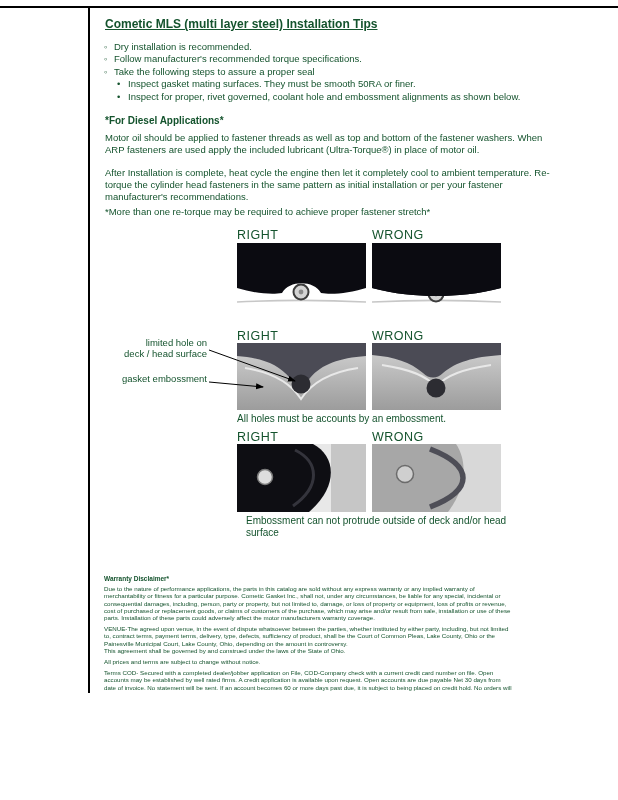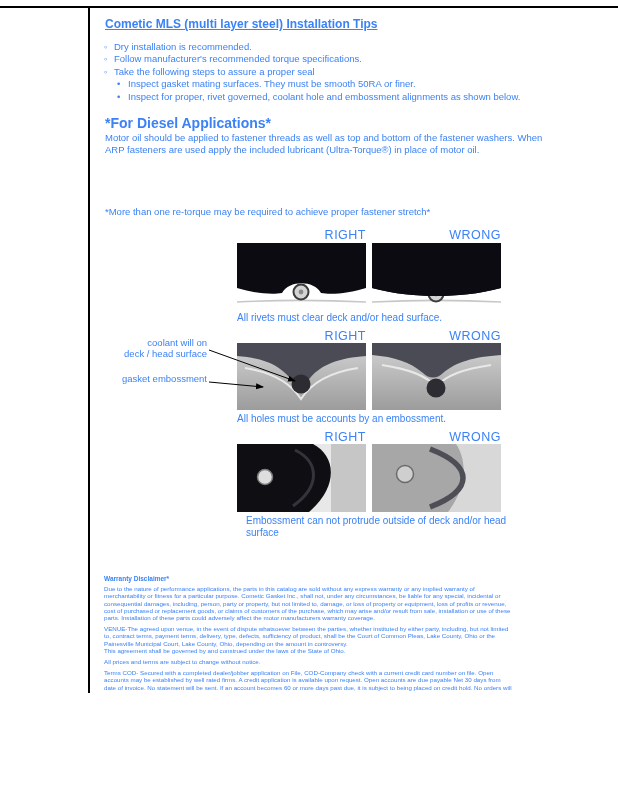--- a/index.html
+++ b/index.html
@@ -1,38 +1,38 @@
 <!DOCTYPE html>
 <html><head>
 <meta charset="utf-8">
 <style>
   * { margin:0; padding:0; box-sizing:border-box; }
   html, body { background:#ffffff; }
   .page {
     position:relative; width:618px; height:693px; background:#ffffff;
-    font-family:"Liberation Sans", sans-serif; color:#3b82f6; overflow:hidden;
+    font-family:"Liberation Sans", sans-serif; color:#14532d; overflow:hidden;
   }
   .rule-top { position:absolute; left:0; top:6px; width:618px; height:1.5px; background:#000; }
   .rule-left { position:absolute; left:88px; top:6px; width:1.5px; height:788px; background:#000; }
 
   .title { position:absolute; left:105px; top:17px; font-size:12px; font-weight:bold; text-decoration:underline; }
 
   .tips { position:absolute; left:104px; top:41px; width:452px; font-size:9.5px; line-height:12.4px; }
   .b1 { position:relative; padding-left:10px; }
   .b1::before { content:"◦"; position:absolute; left:0; top:0; }
   .b2 { position:relative; padding-left:24px; }
   .b2::before { content:"•"; position:absolute; left:13px; top:0; }
 
-  .diesel-h { position:absolute; left:105px; top:115px; font-size:14px; font-weight:bold; }
+  .diesel-h { position:absolute; left:105px; top:115px; font-size:10px; font-weight:bold; }
   .para { position:absolute; left:105px; width:447px; font-size:9.5px; line-height:11.8px; }
   .p1 { top:132px; }
   .p2 { top:167px; }
   .note { position:absolute; left:105px; top:206px; font-size:9.5px; }
 
-  .dg-label { position:absolute; width:129px; text-align:right; font-size:12.5px; letter-spacing:0.5px; }
+  .dg-label { position:absolute; width:129px; text-align:left; font-size:12.5px; letter-spacing:0.5px; }
   .dg-img { position:absolute; display:block; }
   .dg-caption { position:absolute; font-size:10px; line-height:12px; }
 
   .callout { position:absolute; text-align:right; font-size:9.5px; line-height:10.5px; }
   .arrows { position:absolute; left:207px; top:339px; }
 
   .disclaimer { position:absolute; left:104px; top:575px; width:408px; font-size:6.2px; line-height:7.2px; }
   .disclaimer .disc-h { font-weight:bold; font-size:6.5px; margin-bottom:3px; }
   .disclaimer p { margin:0 0 4px 0; white-space:pre-line; }
 
@@ -50,41 +50,41 @@
   <div class="tips">
     <div class="b1">Dry installation is recommended.</div>
     <div class="b1">Follow manufacturer's recommended torque specifications.</div>
     <div class="b1">Take the following steps to assure a proper seal</div>
     <div class="b2">Inspect gasket mating surfaces.  They must be smooth 50RA or finer.</div>
     <div class="b2">Inspect for proper, rivet governed, coolant hole and embossment alignments as shown below.</div>
   </div>
 
   <h2 class="diesel-h">*For Diesel Applications*</h2>
   <p class="para p1">Motor oil should be applied to fastener threads as well as top and bottom of the fastener washers. When ARP fasteners are used apply the included lubricant (Ultra-Torque®) in place of motor oil.</p>
+  <p class="para p2">After Installation is complete, heat cycle the engine then let it completely cool to ambient temperature. Re-torque the cylinder head fasteners in the same pattern as initial installation or per your fastener manufacturer's recommendations.</p>
   <p class="note">*More than one re-torque may be required to achieve proper fastener stretch*</p>
 
   <div class="dg-label" style="left:237px; top:228px;">RIGHT</div>
   <div class="dg-label" style="left:372px; top:228px;">WRONG</div>
 
   <svg class="dg-img" style="left:237px; top:243px;" width="129" height="65" viewBox="0 0 129 65">
     <rect width="129" height="65" fill="#0b0b11"></rect>
     <path d="M0,45 C16,50 34,52 45,50 C52,37 77,37 84,50 C95,52 113,50 129,45 L129,65 L0,65 Z" fill="#ffffff"></path>
     <path d="M0,59 C40,57 89,57 129,59" fill="none" stroke="#c7c7c7" stroke-width="1.6"></path>
     <circle cx="64" cy="49" r="7.5" fill="#d4d4d4" stroke="#3c3c3c" stroke-width="2"></circle>
     <circle cx="64" cy="49" r="2.4" fill="#8b8b8b"></circle>
   </svg>
   <svg class="dg-img" style="left:372px; top:243px;" width="129" height="65" viewBox="0 0 129 65">
     <rect width="129" height="65" fill="#0b0b11"></rect>
     <path d="M0,45 C22,51 45,53 64,53 C84,53 107,51 129,45 L129,65 L0,65 Z" fill="#ffffff"></path>
     <path d="M0,59 C40,57 89,57 129,59" fill="none" stroke="#c7c7c7" stroke-width="1.6"></path>
     <circle cx="64" cy="51" r="7.5" fill="#d4d4d4" stroke="#3c3c3c" stroke-width="2"></circle>
     <circle cx="64" cy="51" r="2.4" fill="#8b8b8b"></circle>
     <path d="M0,0 L129,0 L129,45 C107,51 84,53 64,53 C45,53 22,51 0,45 Z" fill="#0b0b11"></path>
   </svg>
-  <div class="dg-caption" style="left:237px; top:312px;">All rivets must clear deck and/or head surface.</div>
 
   <div class="dg-label" style="left:237px; top:329px;">RIGHT</div>
   <div class="dg-label" style="left:372px; top:329px;">WRONG</div>
 
   <svg class="dg-img" style="left:237px; top:343px;" width="129" height="67" viewBox="0 0 129 67">
     <defs>
         <linearGradient id="g2r" x1="0" y1="0" x2="0" y2="1">
           <stop offset="0" stop-color="#d3d3d3"></stop>
           <stop offset="1" stop-color="#9c9c9c"></stop>
         </linearGradient>
@@ -101,21 +101,21 @@
           <stop offset="1" stop-color="#9c9c9c"></stop>
         </linearGradient>
       </defs>
     <rect width="129" height="67" fill="url(#g2w)"></rect>
     <path d="M0,0 L129,0 L129,12 C101,14 84,19 71,30 C65,36 57,36 51,30 C38,19 23,14 0,12 Z" fill="#4b4b55"></path>
     <path d="M10,22 C36,26 54,32 64,44 C74,32 92,26 119,22" fill="none" stroke="#e8e8e8" stroke-width="2"></path>
     <circle cx="64" cy="45" r="9.5" fill="#2c2c32"></circle>
   </svg>
 
   <div class="callout" style="left:110px; top:338px; width:97px;">
-    <div>coolant will on</div>
+    <div>limited hole on</div>
     <div>deck / head surface</div>
   </div>
   <div class="callout" style="left:100px; top:374px; width:107px;">gasket embossment</div>
 
   <svg class="arrows" width="100" height="56" viewBox="0 0 100 56">
     <defs>
       <marker id="ah" markerWidth="9" markerHeight="7" refX="7" refY="3" orient="auto">
         <path d="M0,0 L8,3 L0,6 Z" fill="#000"></path>
       </marker>
     </defs>

